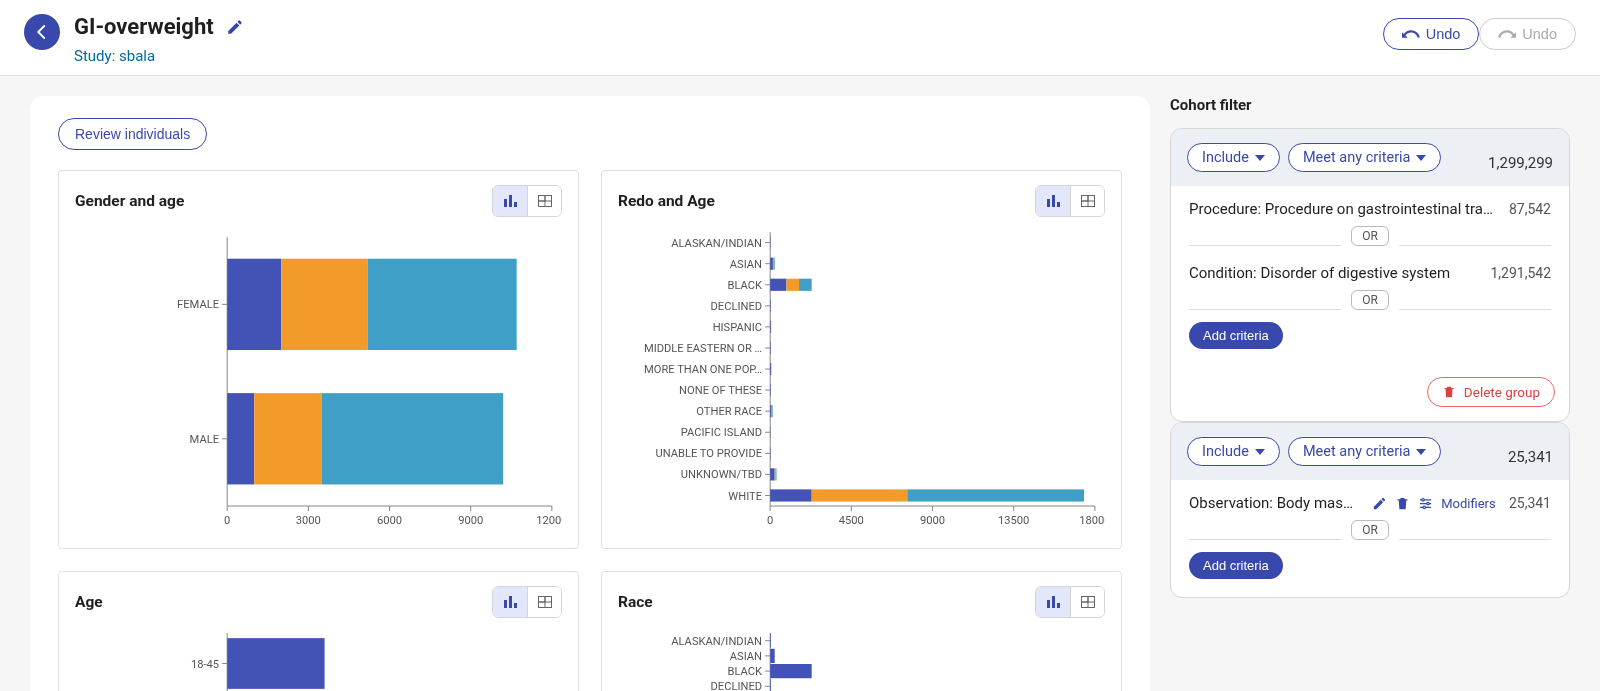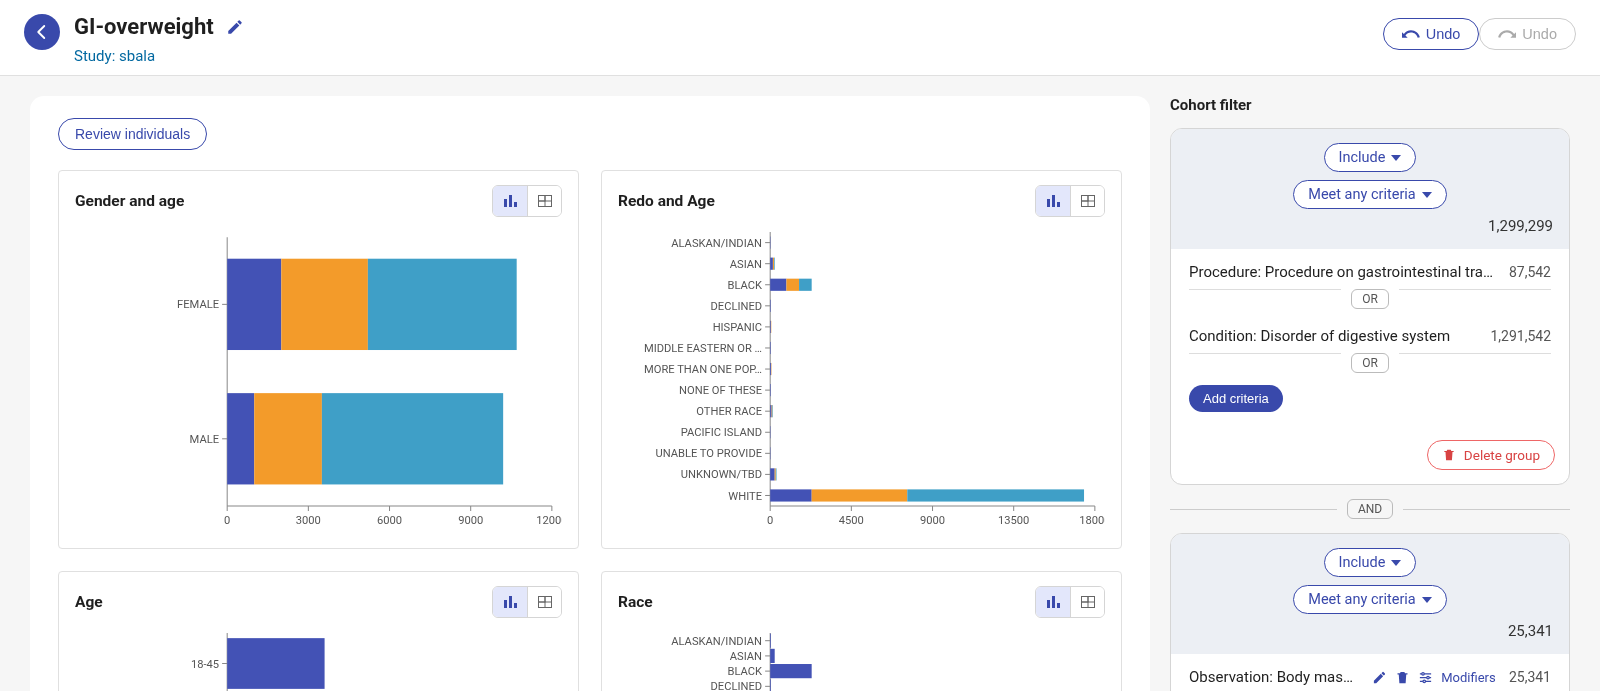--- a/index.html
+++ b/index.html
@@ -27,27 +27,27 @@
 .chart-tools { display: flex; border: 1px solid #d5d5d5; border-radius: 6px; overflow: hidden; }
 .tool { width: 34px; height: 30px; display: flex; align-items: center; justify-content: center; background: #fff; cursor: pointer; }
 .tool.active { background: #e3e7fb; }
 .tool + .tool { border-left: 1px solid #d5d5d5; }
 svg text { font-size: 11px; fill: #555; }
 .axis-line { stroke: #888; stroke-width: 1; }
 .tick-line { stroke: #888; stroke-width: 1; }
 .filter-panel { width: 400px; }
 .filter-title { font-size: 15px; font-weight: 700; margin-bottom: 14px; }
 .group-card { border: 1px solid #d5d5d5; border-radius: 12px; background: #fff; overflow: hidden; }
-.group-head { background: #eceff4; padding: 14px 16px; display: flex; align-items: center; gap: 8px; flex-direction: column; }
+.group-head { background: #eceff4; padding: 14px 16px; display: flex; align-items: flex-end; gap: 8px; }
 .chip { border: 1.5px solid #3949ab; color: #3949ab; background: #fff; border-radius: 18px; padding: 5px 14px; display: flex; align-items: center; gap: 6px; font-size: 14.5px; cursor: pointer; }
 .group-count { margin-left: auto; font-size: 15px; color: #333; }
 .crit-row { padding: 14px 18px 4px; display: flex; justify-content: space-between; align-items: center; gap: 2px; }
 .crit-label { font-size: 15px; white-space: nowrap; overflow: hidden; text-overflow: ellipsis; }
 .crit-count { color: #555; font-size: 14px; }
-.logic-sep { display: flex; align-items: flex-start; gap: 10px; padding: 4px 18px; }
+.logic-sep { display: flex; align-items: flex-end; gap: 10px; padding: 4px 18px; }
 .logic-sep .line { flex: 1; height: 1px; background: #ddd; }
 .logic-chip { border: 1px solid #bbb; border-radius: 6px; padding: 2px 10px; font-size: 12px; color: #555; }
 .group-body { padding-bottom: 14px; }
 .group-add { padding: 8px 18px 4px; }
 .group-foot { padding: 10px 14px 14px; display: flex; justify-content: flex-end; }
 .delete-chip { border: 1.5px solid #e66; color: #d84343; background: #fff; border-radius: 18px; padding: 6px 14px; display: flex; align-items: center; gap: 8px; font-size: 13.5px; cursor: pointer; }
 .and-sep { display: flex; align-items: center; gap: 10px; margin: 14px 0; }
 .and-sep .line { flex: 1; height: 1px; background: #ccc; }
 .modifiers { display: flex; align-items: center; gap: 8px; color: #3949ab; font-size: 13px; }
 .icon-btn { cursor: pointer; display: inline-flex; }
@@ -348,25 +348,20 @@
       <div class="group-foot">
         <div class="delete-chip">
           <svg width="14" height="14" viewBox="0 0 24 24">
               <path d="M6 7h12l-1 14H7L6 7zm3-4h6l1 2h4v2H4V5h4l1-2z" fill="#d84343"></path>
             </svg>
           <span>Delete group</span>
         </div>
       </div>
     </div>
 
-    <div class="and-sep">
-        <div class="line"></div>
-        <span class="logic-chip">AND</span>
-        <div class="line"></div>
-      </div>
 
     <div class="group-card">
       <div class="group-head">
         <div class="chip">
             <span>Include</span>
             <svg width="10" height="6" viewBox="0 0 10 6">
               <path d="M0 0l5 6 5-6z" fill="#3949ab"></path>
             </svg>
           </div>
         <div class="chip">

